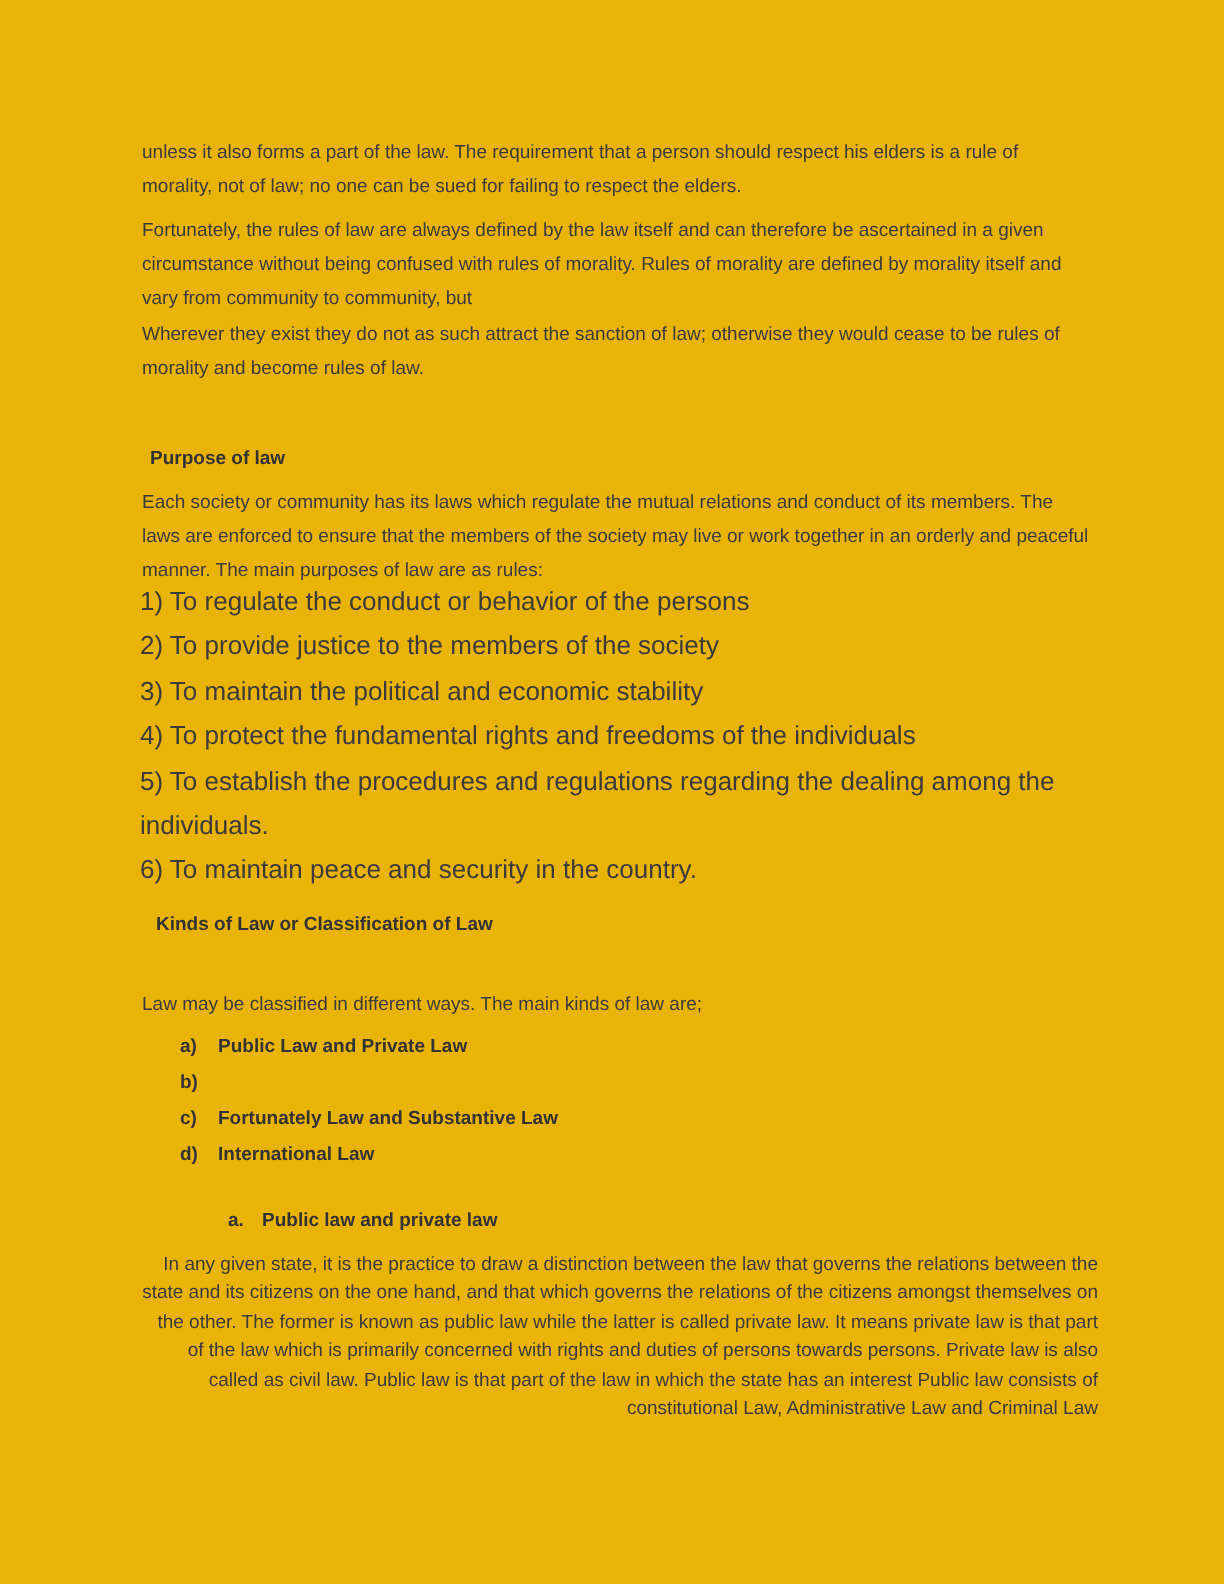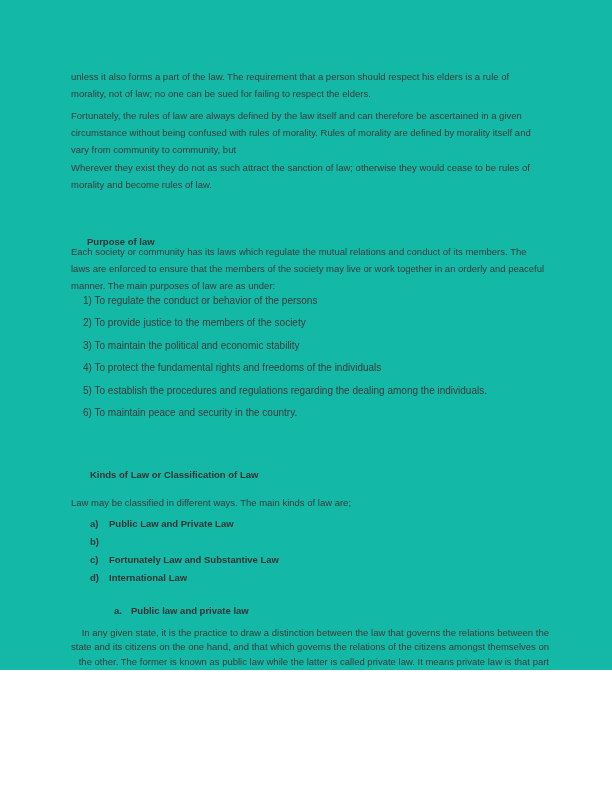--- a/index.html
+++ b/index.html
@@ -3,22 +3,22 @@
 <meta charset="utf-8">
 <style>
   html, body {
     margin: 0;
     padding: 0;
     background: #ffffff;
   }
   .page {
     position: relative;
     width: 612px;
-    height: 670px;
-    background: #14b8a6;
+    height: 792px;
+    background: #eab308;
     font-family: "Liberation Sans", sans-serif;
     color: #3b3b3b;
     overflow: hidden;
     text-decoration: underline;
   }
   .para {
     position: absolute;
     left: 71px;
     width: 474px;
     margin: 0;
@@ -27,31 +27,31 @@
     color: #3b3b3b;
   }
   .para.tight {
     line-height: 14.4px;
     width: 478px;
     text-align: right;
   }
   .heading {
     position: absolute;
     left: 71px;
-    margin: 16px;
+    margin: 4px;
     font-size: 9.5px;
     line-height: 17px;
     font-weight: bold;
     color: #333333;
   }
   .num-list {
     position: absolute;
-    left: 83px;
+    left: 70px;
     width: 478px;
-    font-size: 10px;
+    font-size: 13px;
     line-height: 22.4px;
     color: #3b3b3b;
   }
   .alpha-list {
     position: absolute;
     left: 90px;
     font-size: 9.5px;
     line-height: 18px;
     font-weight: bold;
     color: #333333;
@@ -83,21 +83,21 @@
 <div class="page">
 
   <p class="para" style="top:68px">unless it also forms a part of the law. The requirement that a person should respect his elders is a rule of morality, not of law; no one can be sued for failing to respect the elders.</p>
 
   <p class="para" style="top:159px">Wherever they exist they do not as such attract the sanction of law; otherwise they would cease to be rules of morality and become rules of law.</p>
 
   <p class="para" style="top:107px">Fortunately, the rules of law are always defined by the law itself and can therefore be ascertained in a given circumstance without being confused with rules of morality. Rules of morality are defined by morality itself and vary from community to community, but</p>
 
   <h2 class="heading" style="top:217px">Purpose of law</h2>
 
-  <p class="para" style="top:243px">Each society or community has its laws which regulate the mutual relations and conduct of its members. The laws are enforced to ensure that the members of the society may live or work together in an orderly and peaceful manner. The main purposes of law are as under:</p>
+  <p class="para" style="top:243px">Each society or community has its laws which regulate the mutual relations and conduct of its members. The laws are enforced to ensure that the members of the society may live or work together in an orderly and peaceful manner. The main purposes of law are as rules:</p>
 
   <div class="num-list" style="top:290px">
     <div>1) To regulate the conduct or behavior of the persons</div>
     <div>2) To provide justice to the members of the society</div>
     <div>3) To maintain the political and economic stability</div>
     <div>4) To protect the fundamental rights and freedoms of the individuals</div>
     <div>5) To establish the procedures and regulations regarding the dealing among the individuals.</div>
     <div>6) To maintain peace and security in the country.</div>
   </div>
 

